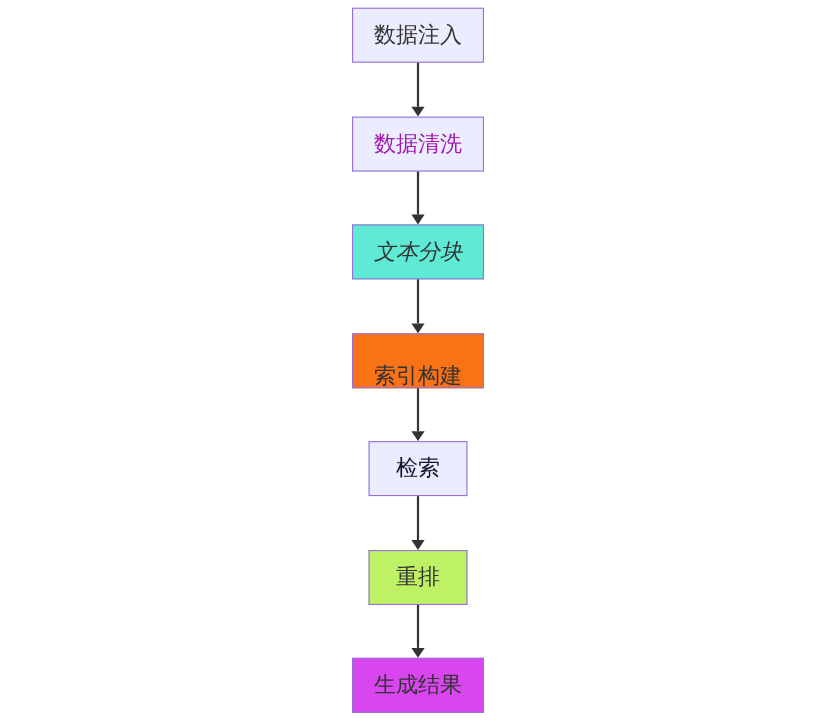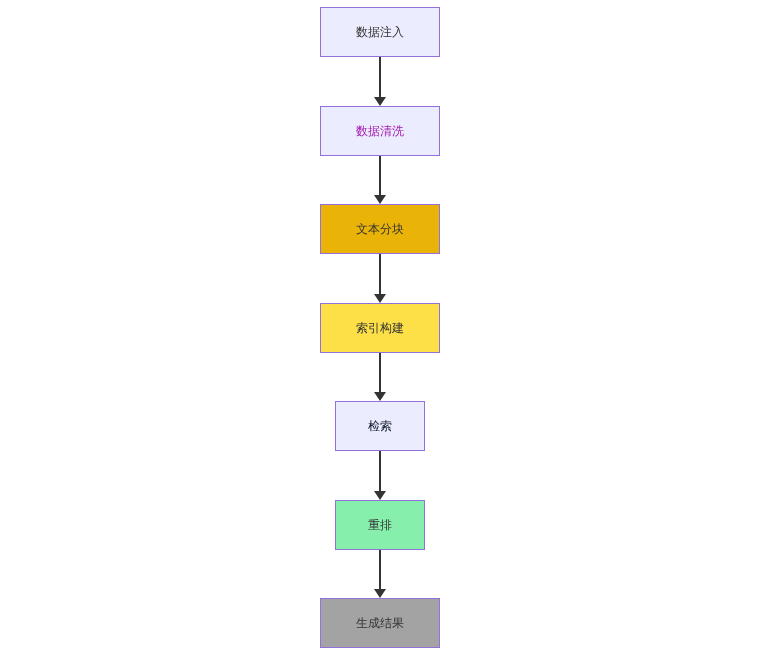--- a/index.html
+++ b/index.html
@@ -23,21 +23,21 @@
   }
   .node {
     box-sizing: border-box;
     height: 50px;
     border: 1px solid #9370DB;
     background: #ECECFF;
     color: #333333;
     display: flex;
     align-items: center;
     justify-content: center;
-    font-size: 12px;
+    font-size: 20px;
     line-height: 1;
     flex: 0 0 auto;
   }
   .node.wide { width: 120px; }
   .node.narrow { width: 90px; }
   .connector {
     height: 48.5px;
     display: flex;
     flex-direction: column;
     align-items: center;
@@ -67,44 +67,44 @@
       <div class="line"></div>
       <div class="arrowhead"></div>
     </div>
     <div class="node wide" style="background: rgb(236, 236, 255); border-color: rgb(147, 112, 219); color: #a21caf;">
       <span>数据清洗</span>
     </div>
     <div class="connector">
       <div class="line"></div>
       <div class="arrowhead"></div>
     </div>
-    <div class="node wide" style="background: #eab308; border-color: rgb(147, 112, 219); color: rgb(51, 51, 51);">
+    <div class="node wide" style="background: #5eead4; border-color: rgb(147, 112, 219); color: rgb(51, 51, 51); font-style: italic;">
       <span>文本分块</span>
     </div>
     <div class="connector">
       <div class="line"></div>
       <div class="arrowhead"></div>
     </div>
-    <div class="node wide" style="background: #fde047; border-color: rgb(147, 112, 219); color: rgb(51, 51, 51);">
+    <div class="node wide" style="background: #f97316; border-color: rgb(147, 112, 219); color: rgb(51, 51, 51); align-items: flex-end;">
       <span>索引构建</span>
     </div>
     <div class="connector">
       <div class="line"></div>
       <div class="arrowhead"></div>
     </div>
     <div class="node narrow" style="background: rgb(236, 236, 255); border-color: rgb(147, 112, 219); color: #0f172a;">
       <span>检索</span>
     </div>
     <div class="connector">
       <div class="line"></div>
       <div class="arrowhead"></div>
     </div>
-    <div class="node narrow" style="background: #86efac; border-color: rgb(147, 112, 219); color: rgb(51, 51, 51);">
+    <div class="node narrow" style="background: #bef264; border-color: rgb(147, 112, 219); color: rgb(51, 51, 51);">
       <span>重排</span>
     </div>
     <div class="connector">
       <div class="line"></div>
       <div class="arrowhead"></div>
     </div>
-    <div class="node wide" style="background: #a3a3a3; border-color: rgb(147, 112, 219); color: rgb(51, 51, 51); align-items: center;">
+    <div class="node wide" style="background: #d946ef; border-color: rgb(147, 112, 219); color: rgb(51, 51, 51); align-items: center;">
       <span>生成结果</span>
     </div>
   </div>
 
 </body></html>

